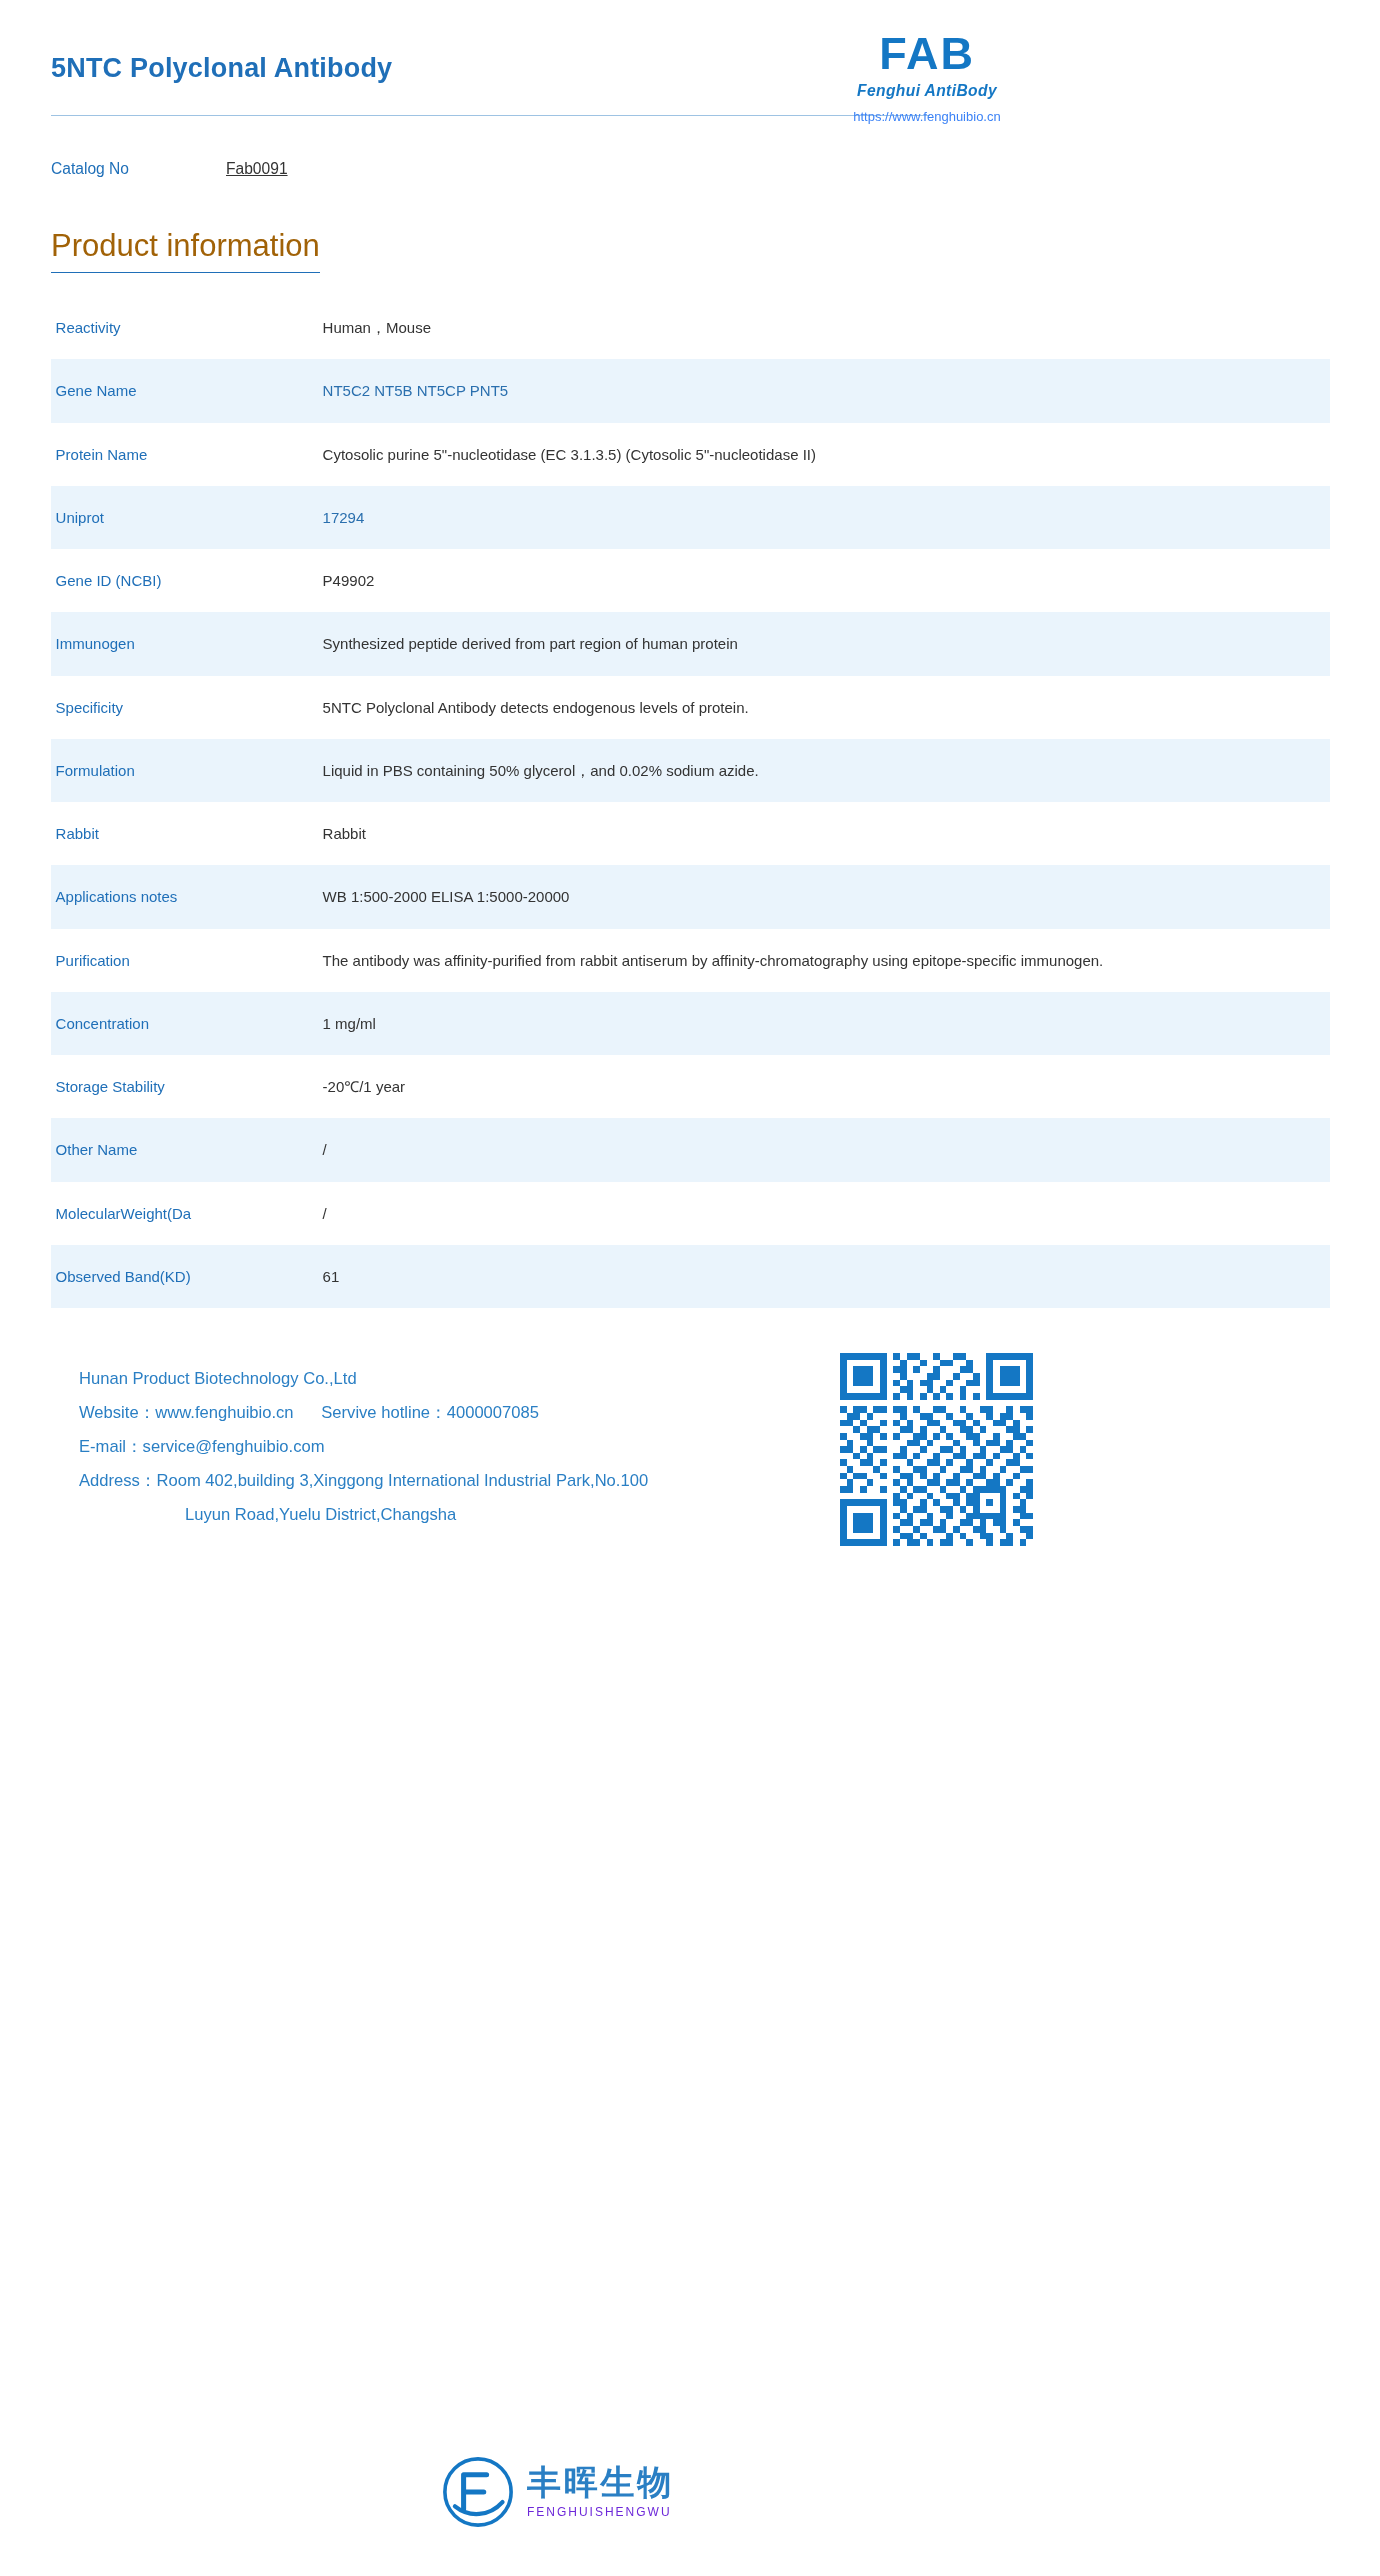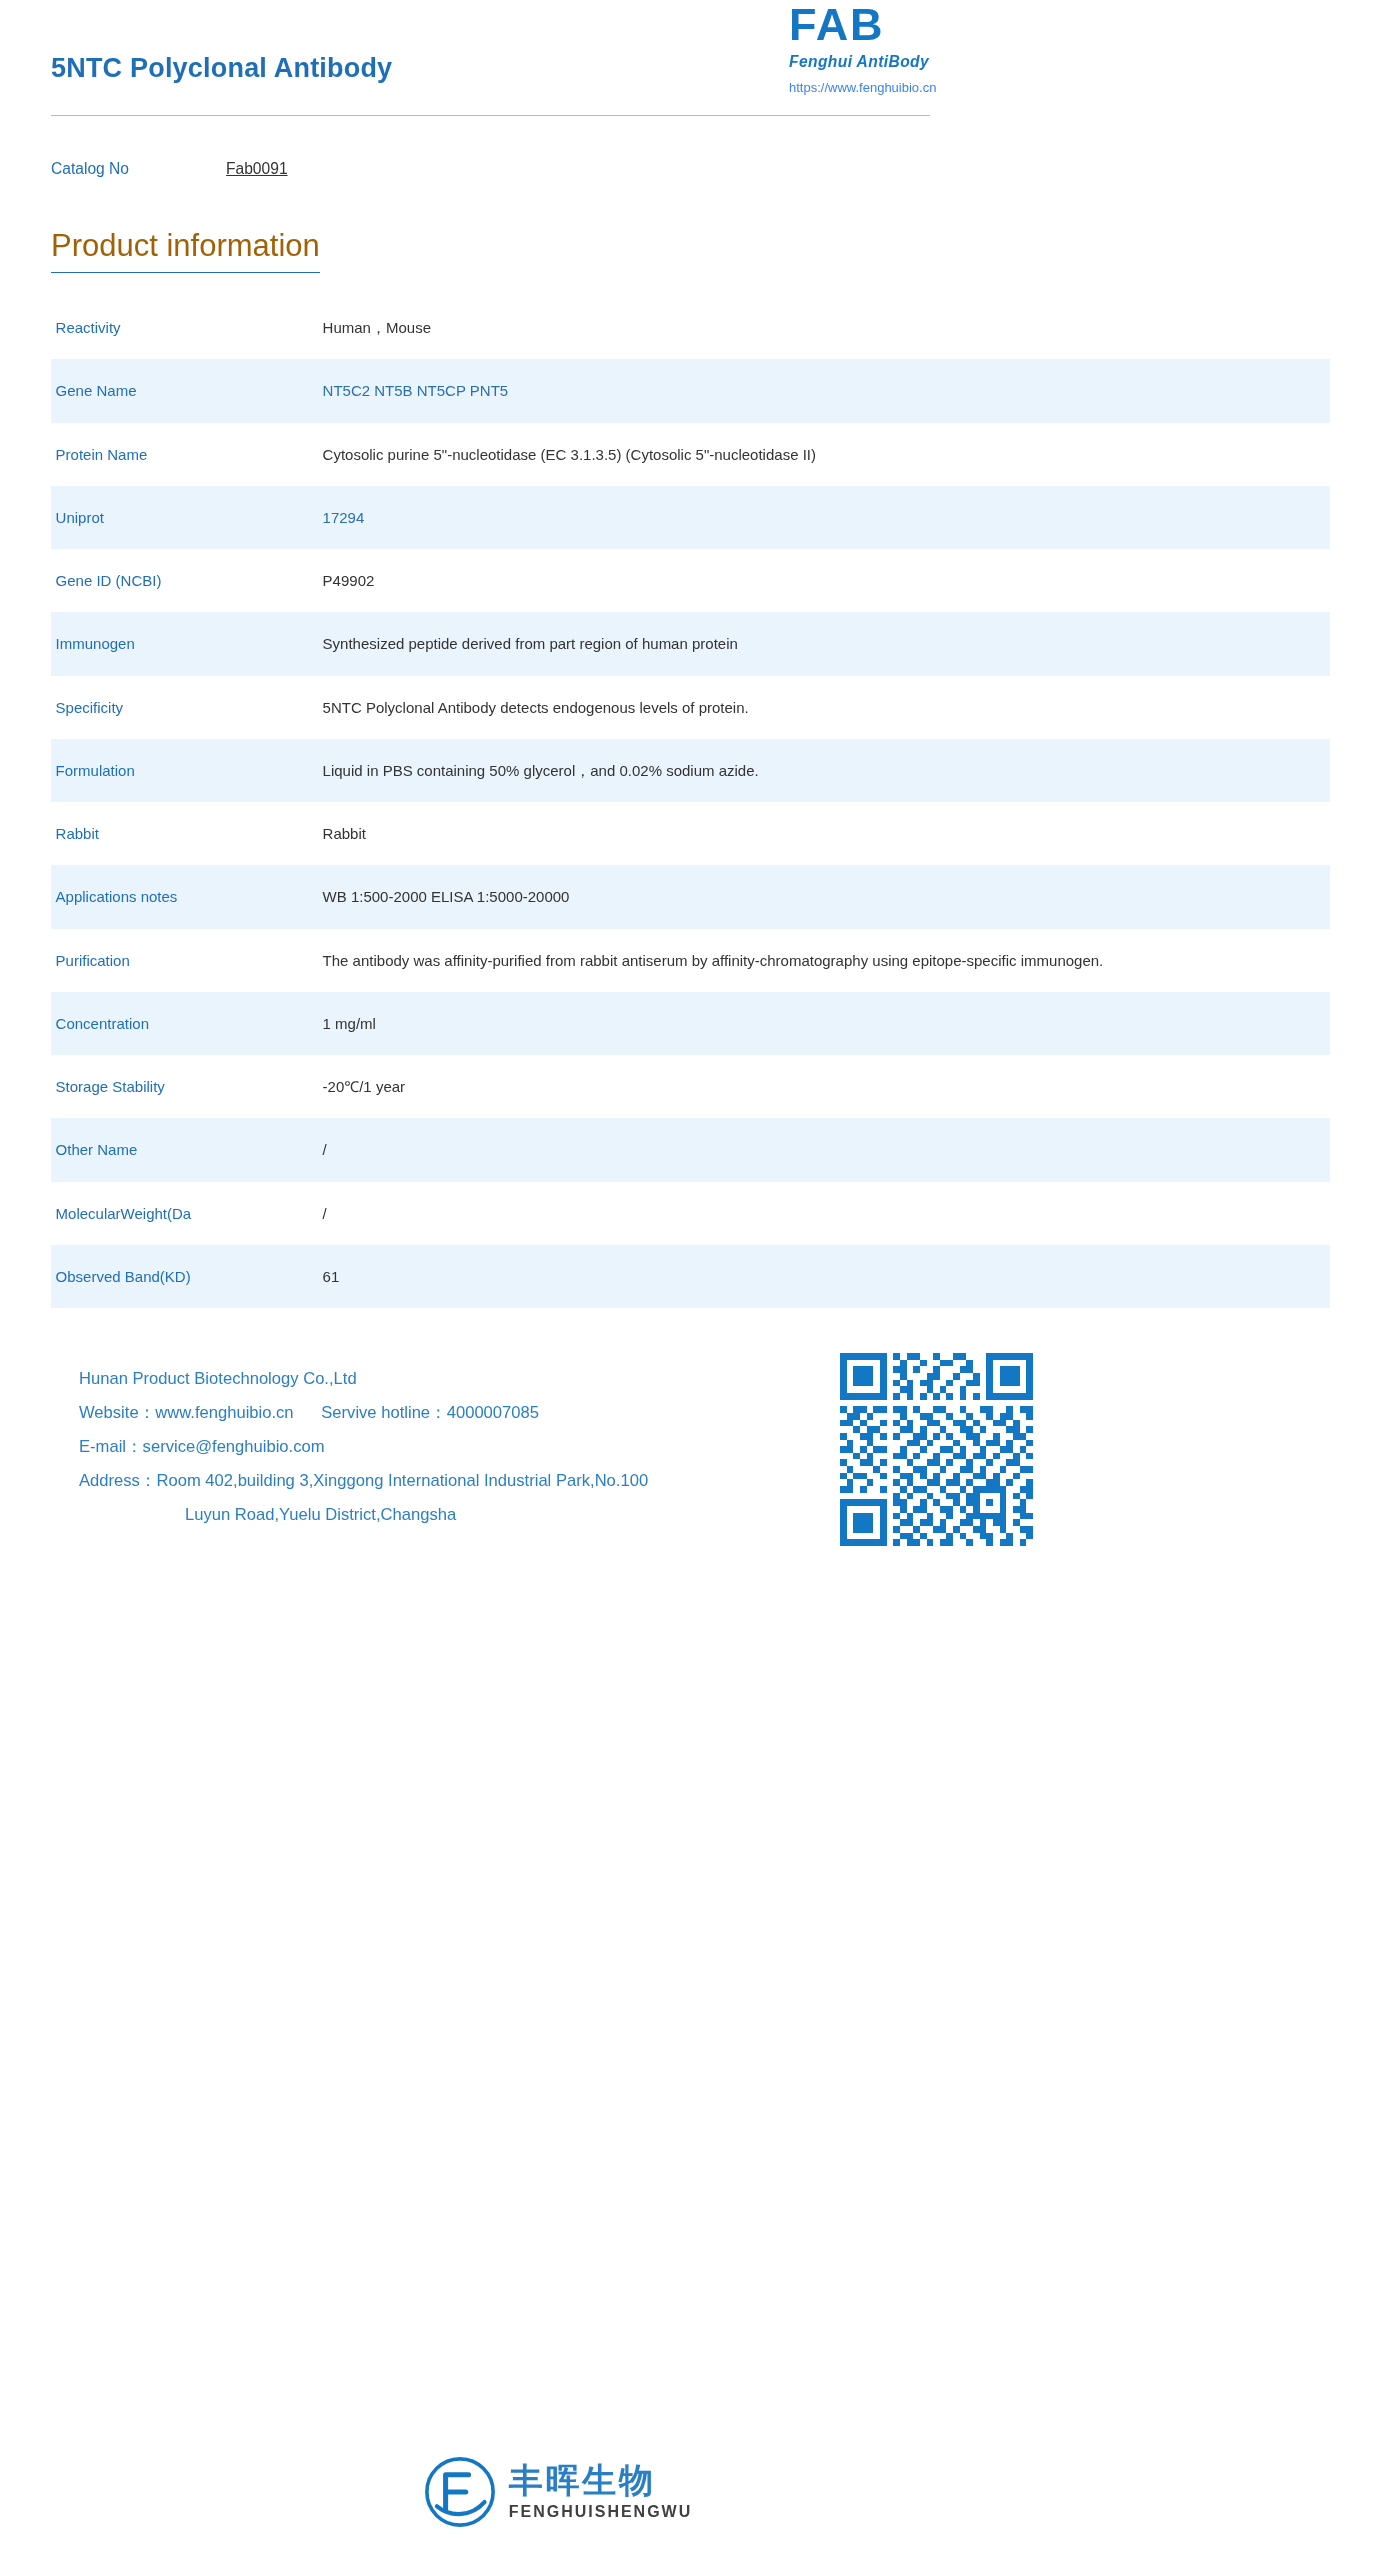--- a/index.html
+++ b/index.html
@@ -41,22 +41,23 @@
     position: absolute;
     left: 0;
     top: 115px;
     width: 879px;
     height: 0.9px;
     background: #9ec3e3;
   }
   .logo-block {
     position: absolute;
     right: 0;
-    top: 2px;
+    top: 31px;
     width: 276px;
+    text-align: center;
   }
   .logo-fab {
     font-size: 45px;
     font-weight: bold;
     color: #1477c4;
     letter-spacing: 1.8px;
     line-height: 1;
     position: relative;
     display: inline-block;
   }
@@ -184,25 +185,24 @@
     margin-right: 13px;
   }
   .brand-text-cn {
     font-size: 34px;
     color: #2a7fc4;
     font-weight: bold;
     letter-spacing: 2.8px;
     line-height: 1.05;
   }
   .brand-text-en {
-    font-size: 16px;
-    color: #404040;
+    font-size: 12px;
+    color: #6d28d9;
     letter-spacing: 2px;
     margin-top: 3.7px;
-    font-weight: bold;
   }
 </style>
 </head>
 <body>
 
 <div class="page">
 
   <div class="header">
     <div class="doc-title">5NTC Polyclonal Antibody</div>
     <div class="title-rule"></div>

